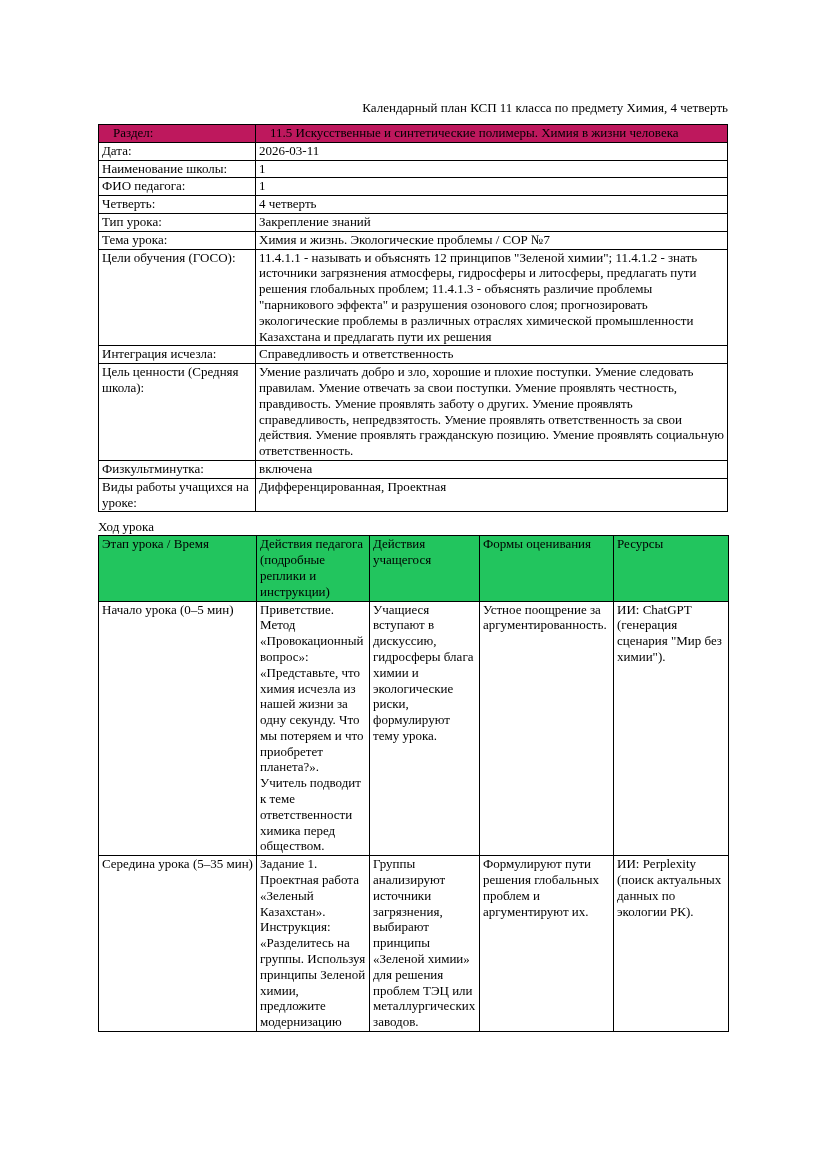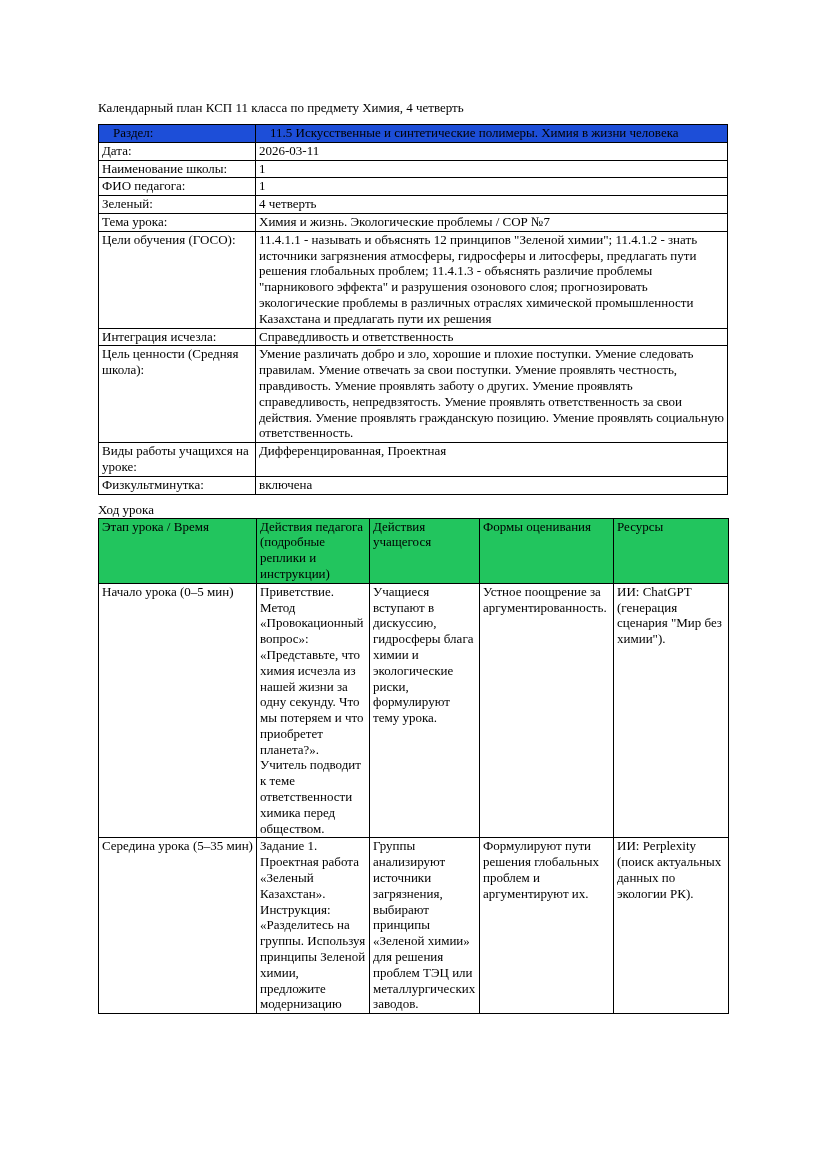--- a/index.html
+++ b/index.html
@@ -19,38 +19,39 @@
     position: absolute;
     top: 0;
     left: 98px;
     width: 630px;
   }
   .doc-title {
     margin: 100px 0 9px 0;
     font-size: 13px;
     line-height: 15px;
     font-weight: normal;
+    text-align: right;
   }
   table {
     border-collapse: collapse;
     width: 630px;
     table-layout: fixed;
   }
   td, th {
     border: 1px solid #000000;
     font-size: 13px;
     line-height: 15.8px;
     padding: 0 3px 1px 3px;
     vertical-align: top;
     text-align: left;
     font-weight: normal;
     overflow-wrap: break-word;
   }
   .info-table .c-label { width: 157px; }
-  .info-table .row-highlight td { background: #1d4ed8; padding-left: 14px; }
+  .info-table .row-highlight td { background: #be185d; padding-left: 14px; }
   .section-title {
     margin: 7px 0 1px 0;
     font-size: 13px;
     line-height: 15px;
     font-weight: normal;
   }
   .lesson-table thead th { background: #22c55e; }
   .lesson-table .c-stage      { width: 158px; }
   .lesson-table .c-teacher    { width: 113px; }
   .lesson-table .c-student    { width: 110px; }
@@ -80,46 +81,50 @@
       </tr>
       <tr>
         <td>Наименование школы:</td>
         <td>1</td>
       </tr>
       <tr>
         <td>ФИО педагога:</td>
         <td>1</td>
       </tr>
       <tr>
-        <td>Зеленый:</td>
+        <td>Четверть:</td>
         <td>4 четверть</td>
+      </tr>
+      <tr>
+        <td>Тип урока:</td>
+        <td>Закрепление знаний</td>
       </tr>
       <tr>
         <td>Тема урока:</td>
         <td>Химия и жизнь. Экологические проблемы / СОР №7</td>
       </tr>
       <tr>
         <td>Цели обучения (ГОСО):</td>
         <td>11.4.1.1 - называть и объяснять 12 принципов "Зеленой химии"; 11.4.1.2 - знать источники загрязнения атмосферы, гидросферы и литосферы, предлагать пути решения глобальных проблем; 11.4.1.3 - объяснять различие проблемы "парникового эффекта" и разрушения озонового слоя; прогнозировать экологические проблемы в различных отраслях химической промышленности Казахстана и предлагать пути их решения</td>
       </tr>
       <tr>
         <td>Интеграция исчезла:</td>
         <td>Справедливость и ответственность</td>
       </tr>
       <tr>
         <td>Цель ценности (Средняя школа):</td>
         <td>Умение различать добро и зло, хорошие и плохие поступки. Умение следовать правилам. Умение отвечать за свои поступки. Умение проявлять честность, правдивость. Умение проявлять заботу о других. Умение проявлять справедливость, непредвзятость. Умение проявлять ответственность за свои действия. Умение проявлять гражданскую позицию. Умение проявлять социальную ответственность.</td>
       </tr>
       <tr>
+        <td>Физкультминутка:</td>
+        <td>включена</td>
+      </tr>
+      <tr>
         <td>Виды работы учащихся на уроке:</td>
         <td>Дифференцированная, Проектная</td>
-      </tr>
-      <tr>
-        <td>Физкультминутка:</td>
-        <td>включена</td>
       </tr>
     </tbody>
   </table>
 
   <p class="section-title">Ход урока</p>
 
   <table class="lesson-table">
     <colgroup>
       <col class="c-stage">
         <col class="c-teacher">

